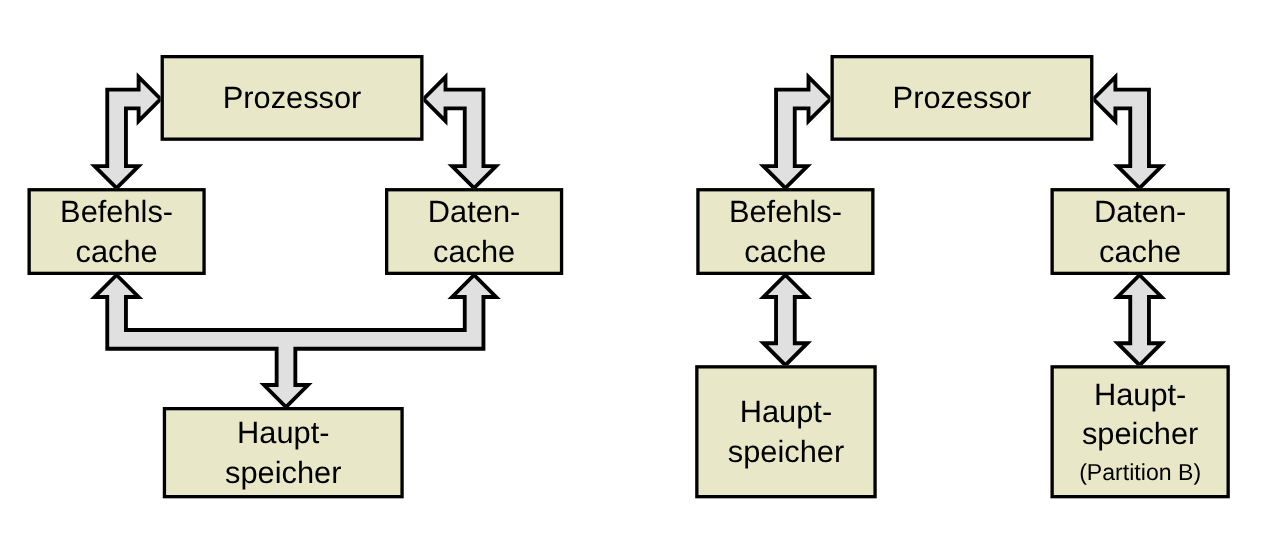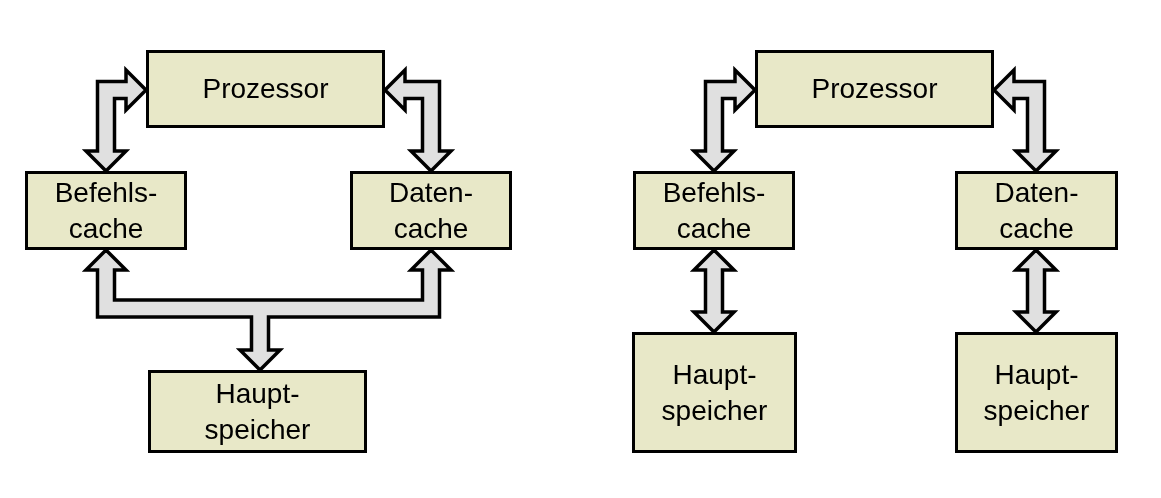--- a/index.html
+++ b/index.html
@@ -112,15 +112,16 @@
   </div>
 
   <div class="box" style="left:632px; top:332px; width:165px; height:121px;">
     <span>Haupt-</span>
     <span>speicher</span>
   </div>
 
   <div class="box" style="left:955px; top:332px; width:163px; height:121px;">
     <span>Haupt-</span>
     <span>speicher</span>
+    <span class="sub">(Partition B)</span>
   </div>
 
 </div>
 
 </body></html>

